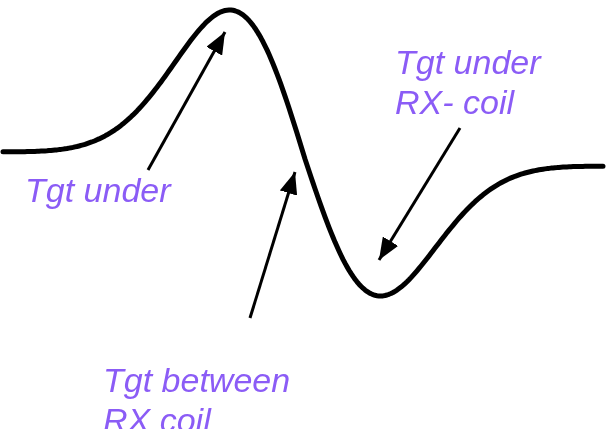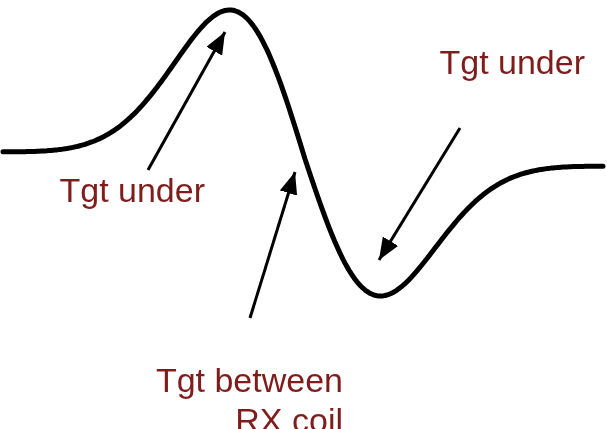--- a/index.html
+++ b/index.html
@@ -15,25 +15,26 @@
     font-family: "Liberation Sans", sans-serif;
     overflow: hidden;
   }
   .canvas svg {
     position: absolute;
     left: 0;
     top: 0;
   }
   .label {
     position: absolute;
-    text-align: right;
+    text-align: left;
     font-size: 34px;
     line-height: 1.18;
-    color: #7f1d1d;
+    color: #8b5cf6;
     white-space: nowrap;
+    font-style: italic;
   }
   .label div {
     width: 100%;
   }
   #label-rx-plus   { left: 25px;  top: 170px; width: 180px; }
   #label-rx-minus  { left: 395px; top: 42px;  width: 190px; }
   #label-between   { left: 103px; top: 324px; width: 240px; margin-top: 36px; }
 </style>
 </head>
 <body>
@@ -53,20 +54,21 @@
     <line class="arrow" stroke="#000000" stroke-width="3" marker-end="url(#arrowhead)" x1="460" y1="128" x2="379" y2="260"></line>
     <line class="arrow" stroke="#000000" stroke-width="3" marker-end="url(#arrowhead)" x1="250" y1="318" x2="295" y2="172"></line>
   </svg>
 
   <div class="label" id="label-rx-plus">
     <div>Tgt under</div>
   </div>
 
   <div class="label" id="label-rx-minus">
     <div>Tgt under</div>
+    <div>RX- coil</div>
   </div>
 
   <div class="label" id="label-between">
     <div>Tgt between</div>
     <div>RX coil</div>
   </div>
 
 </div>
 
 </body></html>

